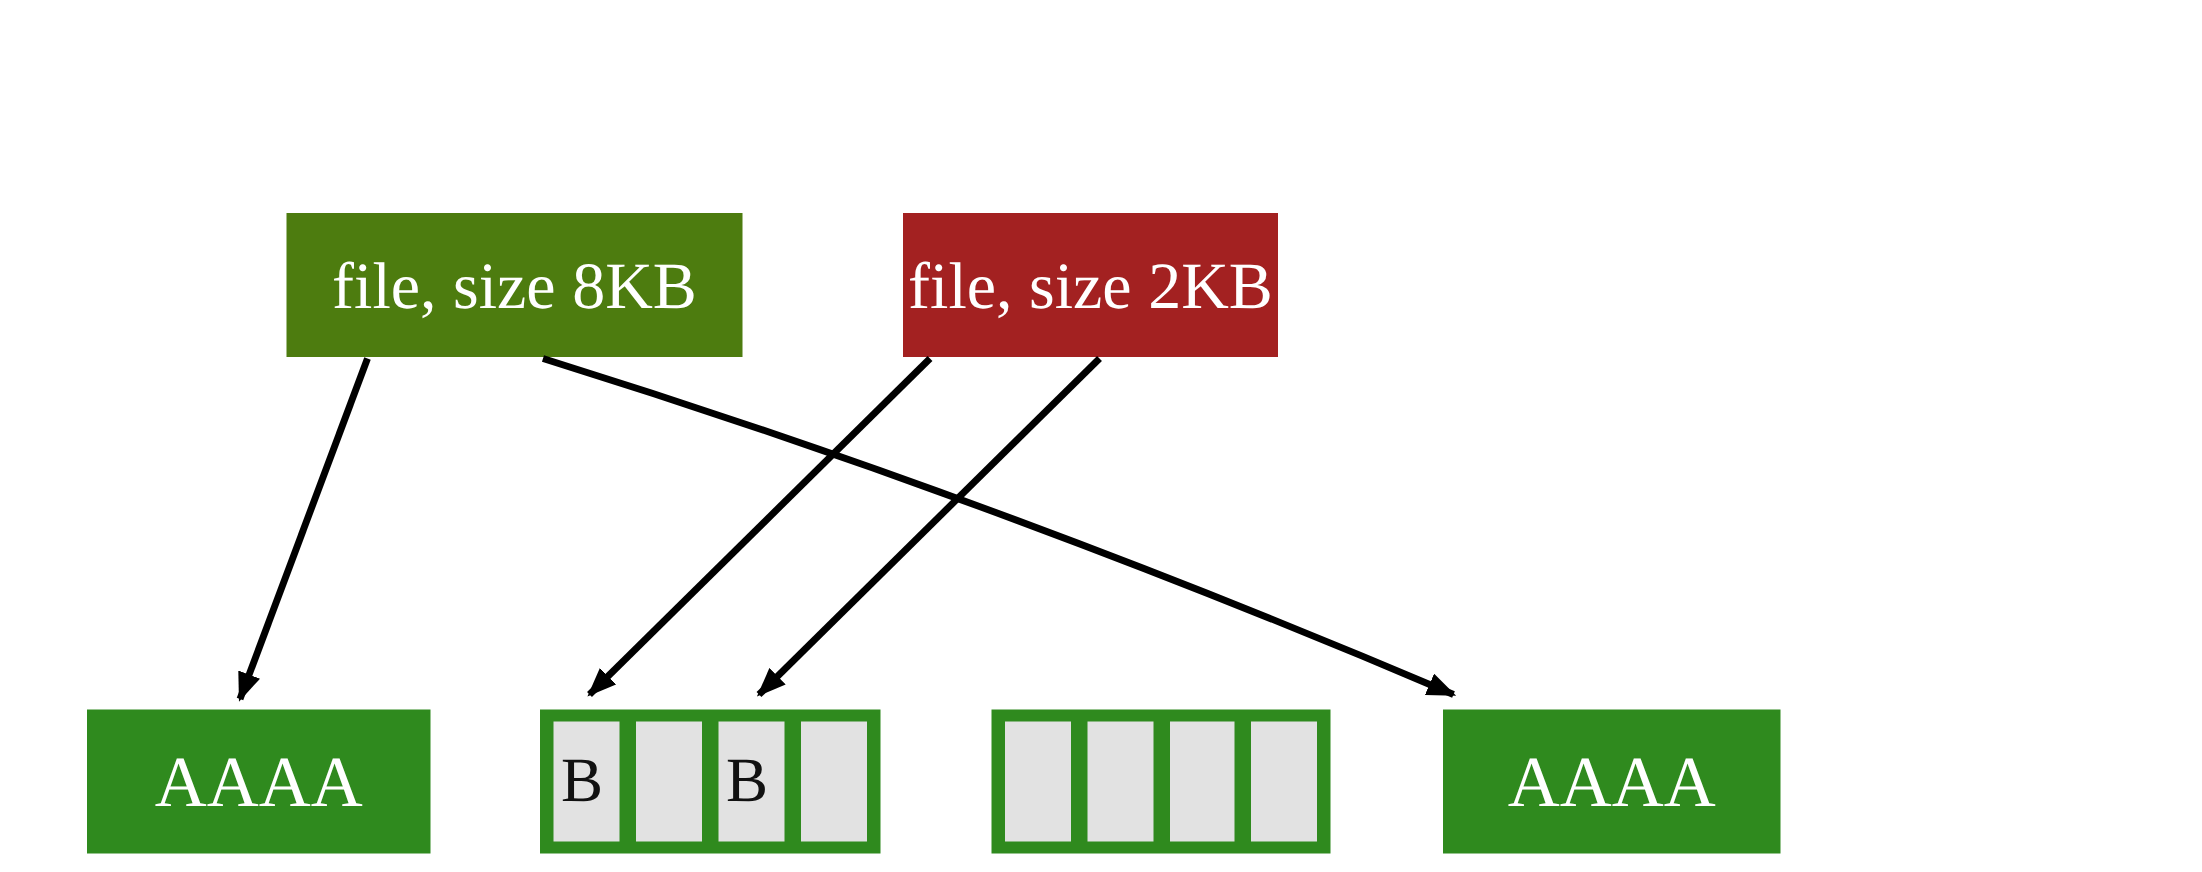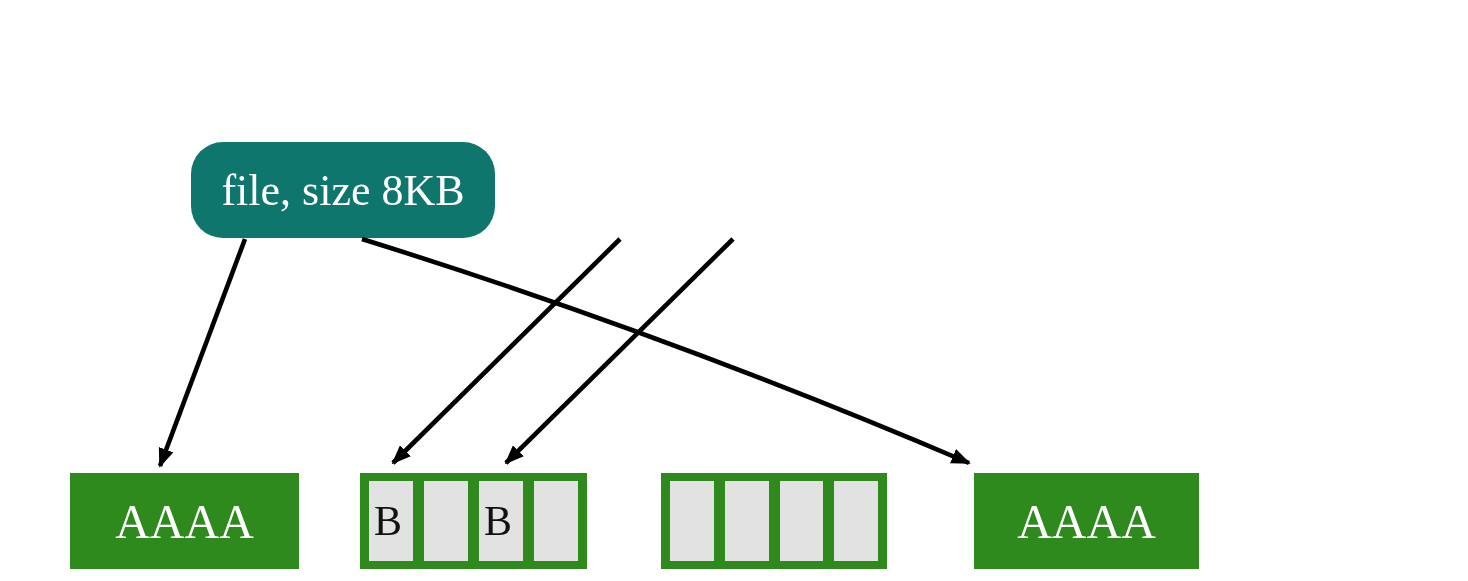--- a/index.html
+++ b/index.html
@@ -55,21 +55,20 @@
     height: 96px;
     background: #2f8a1e;
     box-sizing: border-box;
   }
   .disk-block.solid {
     display: flex;
     align-items: center;
     justify-content: center;
     color: #ffffff;
     font-size: 48px;
-    margin-left: 12px;
   }
   .disk-block.fragmented {
     display: flex;
     gap: 11px;
     padding: 8px 9px;
   }
   .fragment-cell {
     flex: 1 1 0;
     background: #e2e2e2;
     display: flex;
@@ -84,24 +83,27 @@
   #block-2 { left: 360px; width: 227px; }
   #block-3 { left: 661px; width: 226px; }
   #block-4 { left: 962px; width: 225px; }
 </style>
 </head>
 <body>
 
 <div id="canvas">
 
 
-  <div class="file-box blue" style="background: #0f766e; border-radius: 32px;">
+  <div class="file-box blue" style="background: #4d7c0f;">
     <span>file, size 8KB</span>
   </div>
 
+  <div class="file-box red" style="background: rgb(163, 33, 33);">
+    <span>file, size 2KB</span>
+  </div>
 
   <svg id="arrows" viewBox="0 0 1468 581" xmlns="http://www.w3.org/2000/svg">
     <defs>
       <marker id="ah" viewBox="0 0 10 8" refX="9" refY="4" markerWidth="4.2" markerHeight="3.4" orient="auto-start-reverse">
         <path d="M 0 0 L 10 4 L 0 8 Z" fill="#000000"></path>
       </marker>
     </defs>
   <path d="M 245 239 L 160 466" class="arrow" stroke="#000000" marker-end="url(#ah)"></path>
       <path d="M 362 239 Q 664 333 969 463" class="arrow" stroke="#000000" marker-end="url(#ah)"></path>
       <path d="M 620 239 L 393 463" class="arrow" stroke="#000000" marker-end="url(#ah)"></path>

